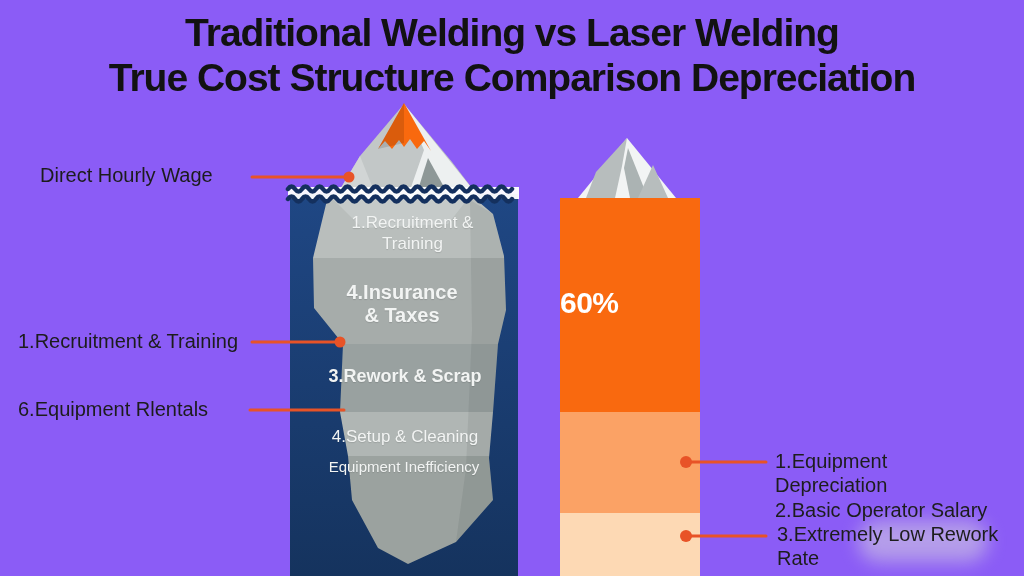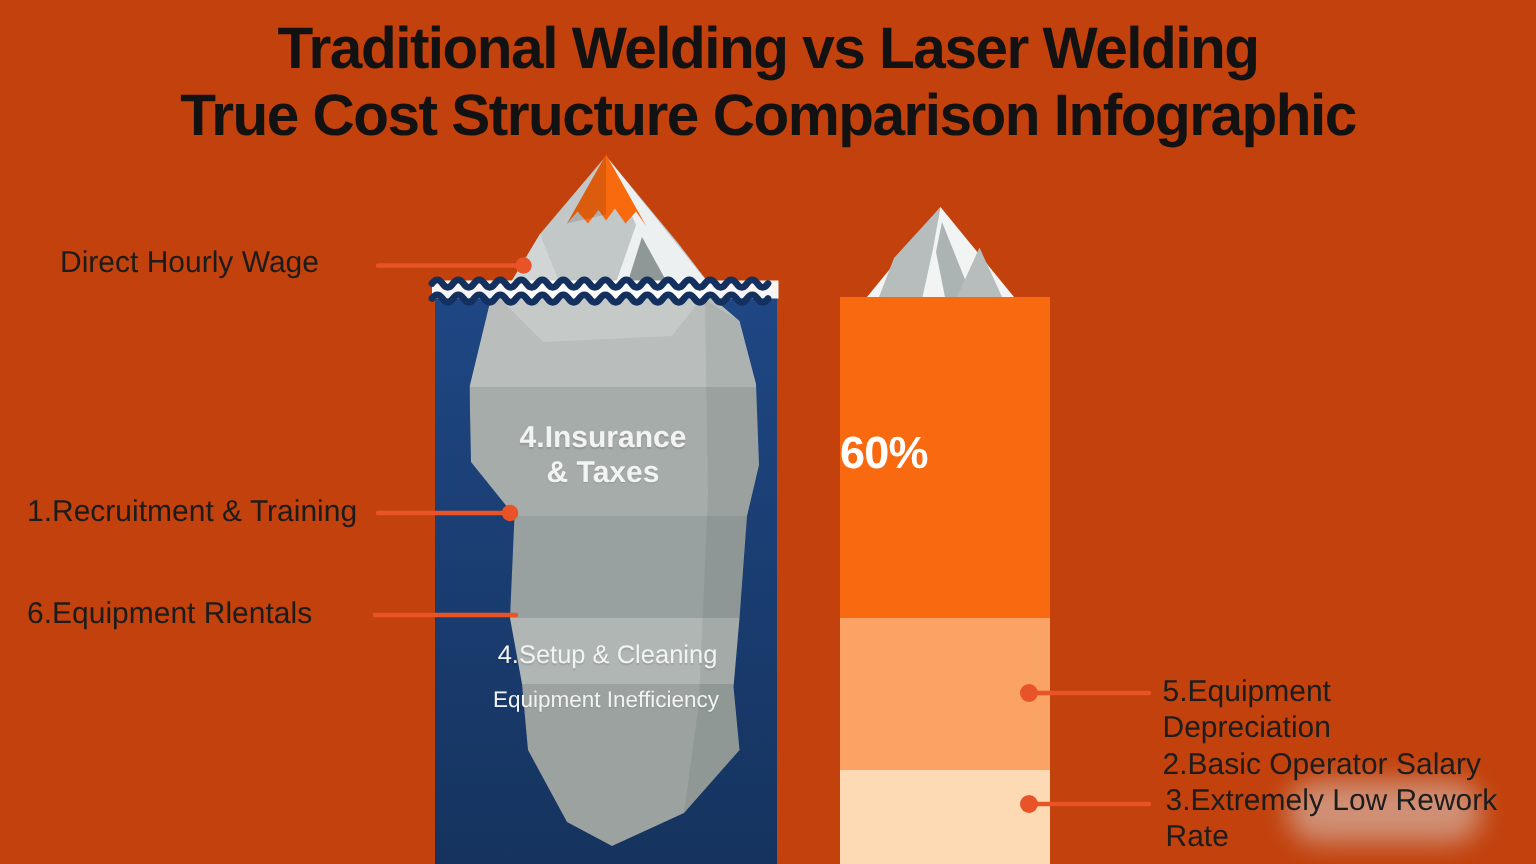--- a/index.html
+++ b/index.html
@@ -1,18 +1,18 @@
 <!DOCTYPE html>
 <html><head>
 <meta charset="utf-8">
 <style>
   html,body{margin:0;padding:0;background:#ffffff;}
   #canvas{
     position:relative;width:1024px;height:576px;overflow:hidden;
-    background:#c2410c;font-family:"Liberation Sans",sans-serif;
+    background:#8b5cf6;font-family:"Liberation Sans",sans-serif;
   }
   
   .title-wrap{position:absolute;top:10px;left:0;width:1024px;text-align:center;
     color:#121212;font-weight:700;font-size:39px;line-height:45px;letter-spacing:-1px;}
   
   #art{position:absolute;left:0;top:0;width:1024px;height:576px;}
   
   .callout{position:absolute;color:#1c1c1c;font-size:20px;line-height:23px;}
   .callout.c-direct{left:40px;top:164px;width:205px;}
   .callout.c-recruit{left:18px;top:330px;width:227px;}
@@ -36,21 +36,21 @@
   .smudge{position:absolute;left:858px;top:520px;width:130px;height:42px;
     background:#dedede;border-radius:22px;filter:blur(9px);opacity:.5;}
 </style>
 </head>
 <body>
 
 <div id="canvas">
 
   <div class="title-wrap">
     <div>Traditional Welding vs Laser Welding</div>
-    <div>True Cost Structure Comparison Infographic</div>
+    <div>True Cost Structure Comparison Depreciation</div>
   </div>
 
   <svg id="art" viewBox="0 0 1024 576" xmlns="http://www.w3.org/2000/svg">
     <defs>
       <linearGradient id="waterGrad" x1="0" y1="0" x2="0" y2="1">
         <stop offset="0" stop-color="#1f4784"></stop>
         <stop offset="1" stop-color="#15335e"></stop>
       </linearGradient>
       <clipPath id="bergClip">
         <polygon points="328,196 472,196 493,214 504,256 506,310 498,344 493,412 489,458 493,500 456,542 408,564 378,548 352,500 348,456 340,412 343,344 314,308 313,258"></polygon>
@@ -111,28 +111,33 @@
       <circle cx="686" cy="536" r="6"></circle>
     </g>
   </svg>
 
   <div class="smudge"></div>
 
   <div class="callout c-direct">Direct Hourly Wage</div>
   <div class="callout c-recruit">1.Recruitment &amp; Training</div>
   <div class="callout c-rentals">6.Equipment Rlentals</div>
 
+  <div class="seg-label seg1">
+    <div>1.Recruitment &amp;</div>
+    <div>Training</div>
+  </div>
   <div class="seg-label seg2">
     <div>4.Insurance</div>
     <div>&amp; Taxes</div>
   </div>
+  <div class="seg-label seg3">3.Rework &amp; Scrap</div>
   <div class="seg-label seg4">4.Setup &amp; Cleaning</div>
   <div class="seg-label seg5">
     <div class="sub">Equipment Inefficiency</div>
   </div>
 
   <div class="pct">60%</div>
 
-  <div class="rlabel r1">5.Equipment Depreciation</div>
+  <div class="rlabel r1">1.Equipment Depreciation</div>
   <div class="rlabel r2">2.Basic Operator Salary</div>
   <div class="rlabel r3">3.Extremely Low Rework Rate</div>
 
 </div>
 
 </body></html>

